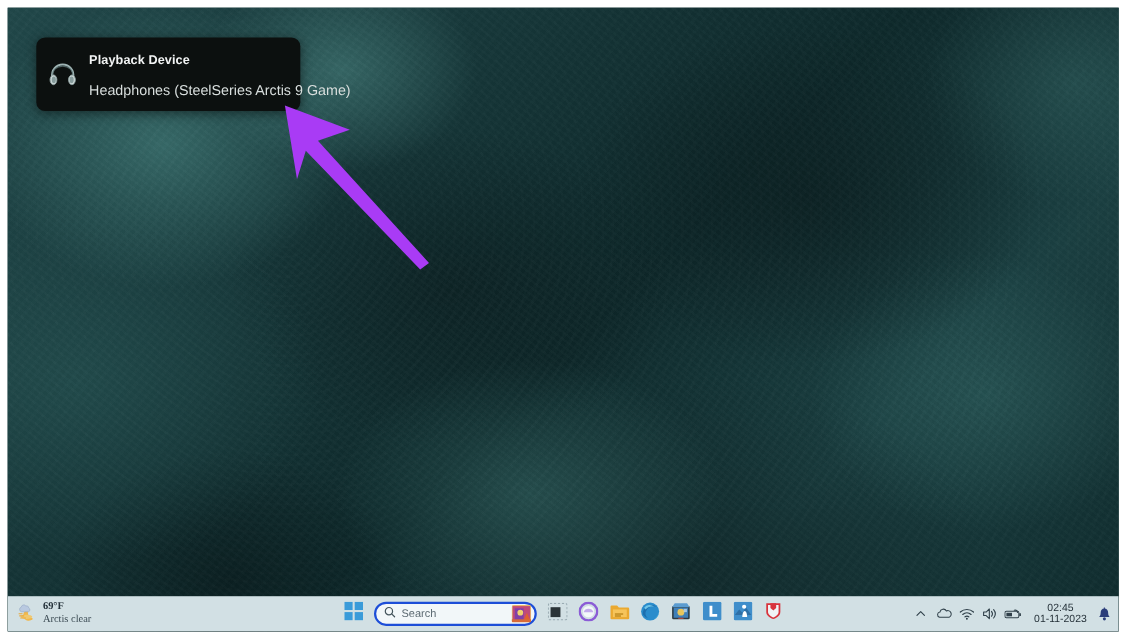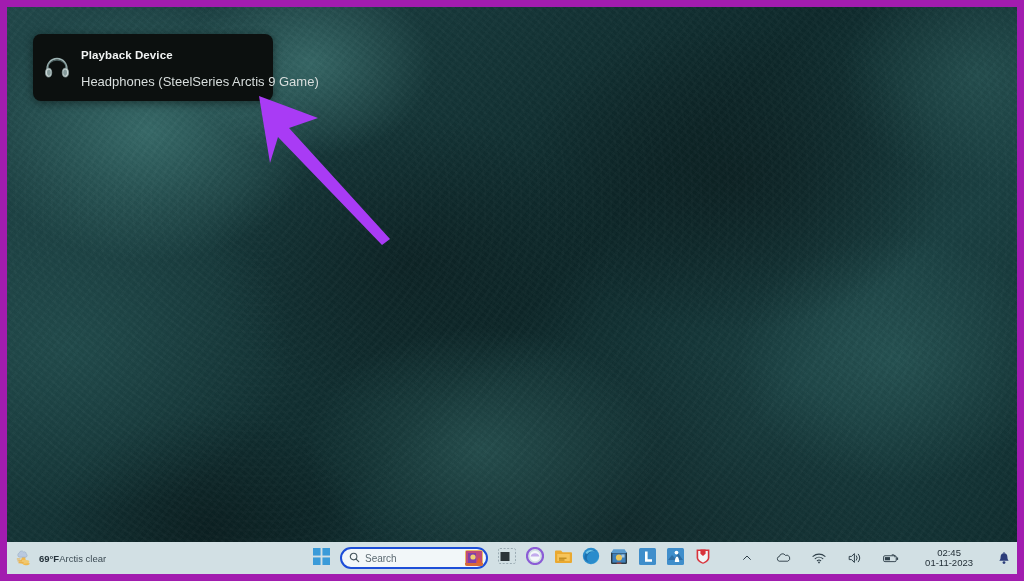--- a/index.html
+++ b/index.html
@@ -6,21 +6,21 @@
   html,body { width:1024px; height:581px; overflow:hidden; }
   body {
     font-family:"Liberation Sans", sans-serif;
     background:#A93BF5;
   }
 
   
   #screen-frame {
     position:relative;
     width:1024px; height:581px;
-    background:#a21caf;
+    background:#ffffff;
     padding:7px 7px 7px 7px;
   }
 
   
   #desktop {
     position:relative;
     width:1010px; height:567px;
     overflow:hidden;
     background-color:#1d3a3a;
     background-image:
@@ -80,21 +80,21 @@
     width:1010px; height:32px;
     background:#d2e0e4;
     display:flex; align-items:center;
   }
 
   
   #weather-widget {
     display:flex; align-items:center; gap:5px;
     padding:0 8px 0 8px; height:32px;
   }
-  #weather-text { display:flex; flex-direction:row; line-height:11px; }
+  #weather-text { display:flex; flex-direction:column; line-height:11px;font-family:Liberation Serif, serif; }
   #weather-temp { font-size:9.5px; font-weight:bold; color:#24313a; }
   #weather-cond { font-size:9.5px; color:#3b4a53; }
 
   
   #taskbar-center {
     position:absolute; left:50%; transform:translateX(-50%);
     display:flex; align-items:center; gap:2px; height:32px;
   }
   .tb-btn {
     width:26px; height:26px;
@@ -115,21 +115,21 @@
   }
   #search-placeholder { font-size:10px; color:#5c6a72; flex:1; }
   #search-thumb {
     width:18px; height:16px; border-radius:2px; overflow:hidden; flex:0 0 18px;
     margin-right:-1px;
   }
 
   
   #system-tray {
     position:absolute; right:0;
-    display:flex; align-items:center; gap:16px; height:32px; padding-right:4px;
+    display:flex; align-items:center; gap:1px; height:32px; padding-right:4px;
   }
   .tray-icon { width:20px; height:30px; display:flex; align-items:center; justify-content:center; }
   #tray-clock {
     display:flex; flex-direction:column; align-items:center;
     line-height:10px; padding:0 6px 0 8px; color:#1f2b33;
   }
   #tray-time { font-size:9.5px; }
   #tray-date { font-size:9.5px; }
   #tray-bell { width:18px; height:30px; display:flex; align-items:center; justify-content:center; }
 </style>

